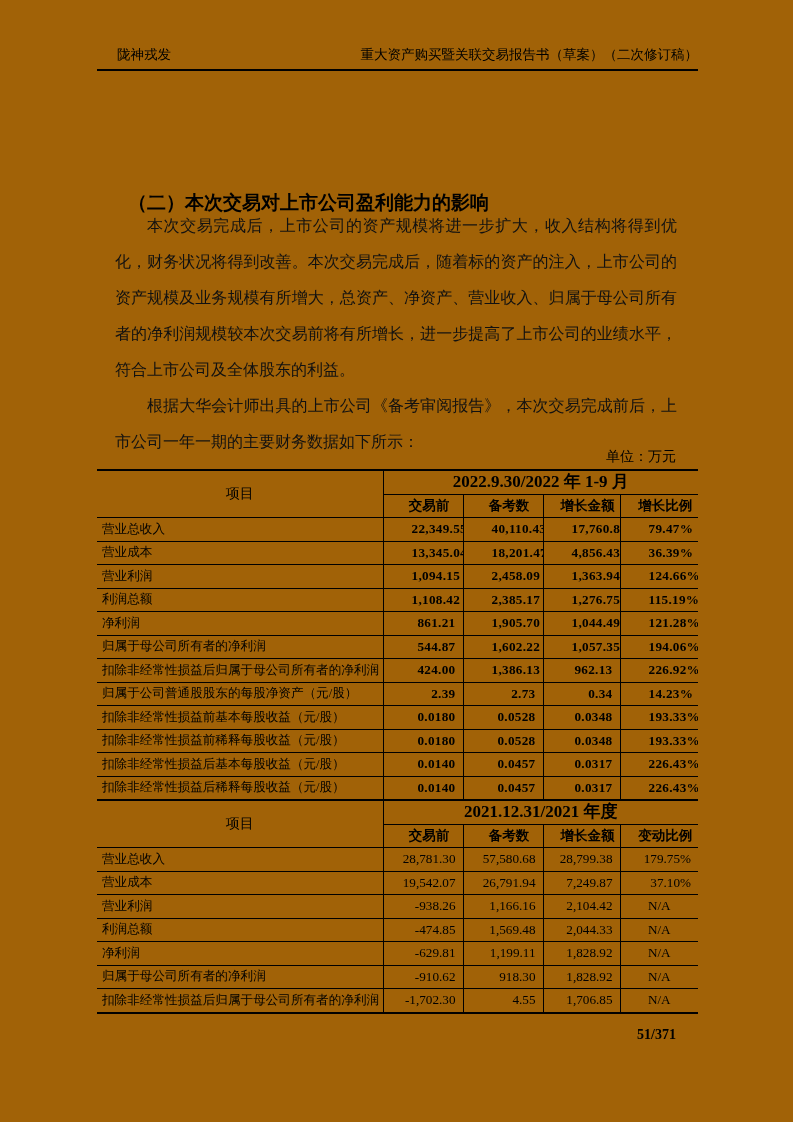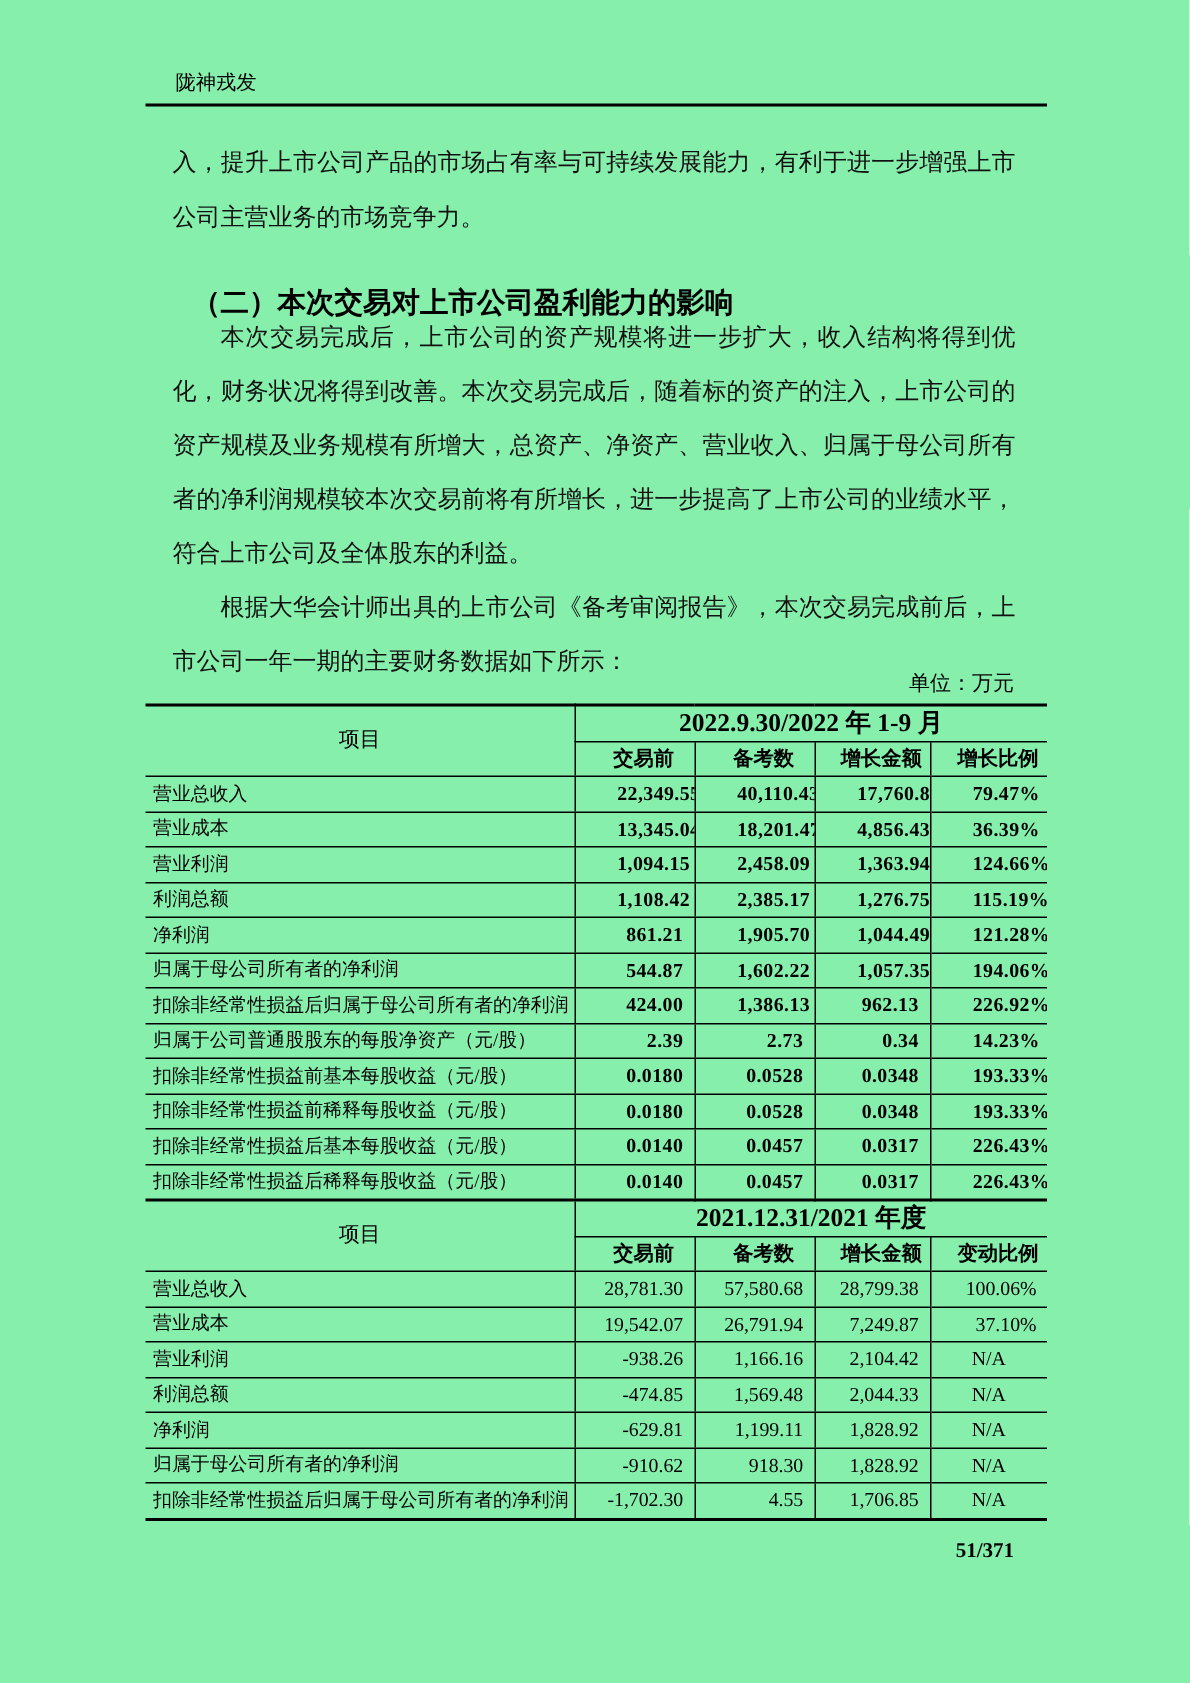--- a/index.html
+++ b/index.html
@@ -1,19 +1,19 @@
 <!DOCTYPE html>
 <html><head>
 <meta charset="utf-8">
 <style>
   html,body { margin:0; padding:0; background:#ffffff; }
   .page {
     position:relative;
     width:793px; height:1122px;
-    background:#86efac;
+    background:#a16207;
     color:#000;
     font-family:"Liberation Serif","DejaVu Serif",serif;
     overflow:hidden;
   }
 
   
   .pg-header {
     position:absolute; top:46px; left:97px; width:601px;
     display:flex; justify-content:space-between; align-items:flex-end;
     border-bottom:2px solid #000;
@@ -64,23 +64,23 @@
     font-size:14px; font-weight:bold; line-height:18px;
   }
 </style>
 </head>
 <body>
 
 <div class="page">
 
   <div class="pg-header">
     <span class="hleft">陇神戎发</span>
+    <span class="hright">重大资产购买暨关联交易报告书（草案）（二次修订稿）</span>
   </div>
 
-  <p class="para flow p1">入，提升上市公司产品的市场占有率与可持续发展能力，有利于进一步增强上市公司主营业务的市场竞争力。</p>
 
   <h2 class="heading">（二）本次交易对上市公司盈利能力的影响</h2>
 
   <p class="para flow p2">本次交易完成后，上市公司的资产规模将进一步扩大，收入结构将得到优化，财务状况将得到改善。本次交易完成后，随着标的资产的注入，上市公司的资产规模及业务规模有所增大，总资产、净资产、营业收入、归属于母公司所有者的净利润规模较本次交易前将有所增长，进一步提高了上市公司的业绩水平，符合上市公司及全体股东的利益。</p>
 
   <p class="para flow p3">根据大华会计师出具的上市公司《备考审阅报告》，本次交易完成前后，上市公司一年一期的主要财务数据如下所示：</p>
 
   <div class="unit">单位：万元</div>
 
   <div class="table-wrap">
@@ -195,21 +195,21 @@
             <td class="colhead vline">交易前</td>
             <td class="colhead vline">备考数</td>
             <td class="colhead vline">增长金额</td>
             <td class="colhead vline">变动比例</td>
           </tr>
           <tr>
             <td class="label">营业总收入</td>
             <td class="num vline">28,781.30</td>
             <td class="num vline">57,580.68</td>
             <td class="num vline">28,799.38</td>
-            <td class="num vline">100.06%</td>
+            <td class="num vline">179.75%</td>
           </tr>
           <tr>
             <td class="label">营业成本</td>
             <td class="num vline">19,542.07</td>
             <td class="num vline">26,791.94</td>
             <td class="num vline">7,249.87</td>
             <td class="num vline">37.10%</td>
           </tr>
           <tr>
             <td class="label">营业利润</td>

